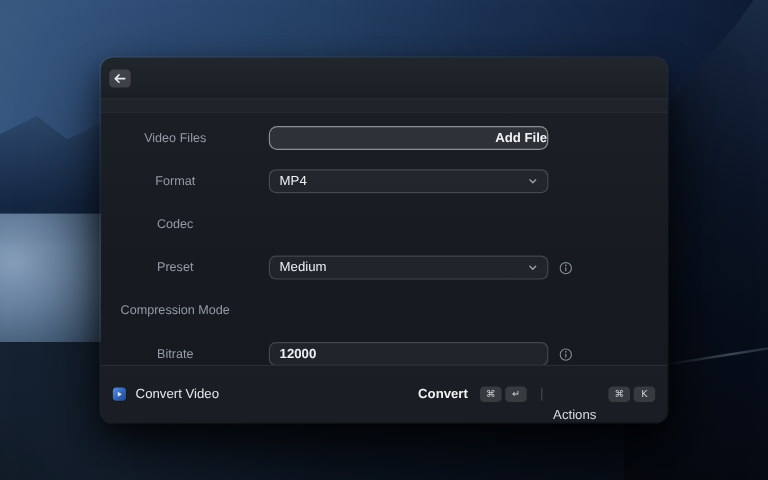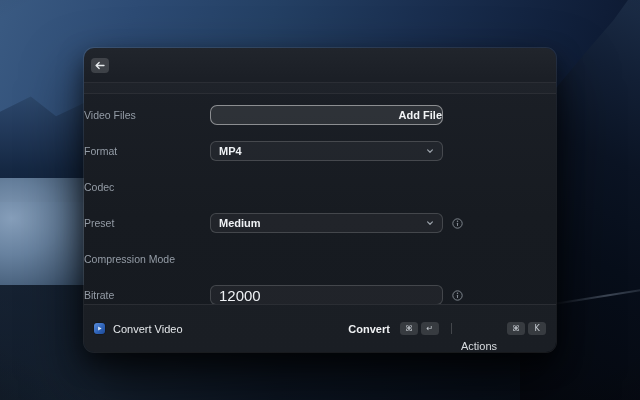--- a/index.html
+++ b/index.html
@@ -37,32 +37,32 @@
     display:flex;flex-direction:column;overflow:hidden;}
 
   .win-header{flex:0 0 34px;display:flex;align-items:center;padding:0 7px;}
   .back-btn{width:18px;height:15px;border-radius:4px;background:rgba(255,255,255,0.15);
     display:flex;align-items:center;justify-content:center;cursor:default;}
   .hdr-line{height:1px;background:rgba(255,255,255,0.07);flex:0 0 auto;}
   .hdr-band{height:10px;background:rgba(255,255,255,0.018);flex:0 0 auto;}
 
   .win-content{flex:1 1 auto;padding-top:11px;overflow:hidden;}
   .row{display:flex;align-items:center;height:20px;margin-bottom:16px;}
-  .row-label{width:126px;padding-right:16px;box-sizing:border-box;text-align:left;
+  .row-label{width:140px;padding-right:16px;box-sizing:border-box;text-align:center;
     font-size:10.5px;font-weight:500;color:#949ca6;white-space:nowrap;}
   .ctl{width:233px;height:20px;box-sizing:border-box;}
   .btn-addfile{display:flex;align-items:center;justify-content:flex-end;
     background:rgba(255,255,255,0.09);border:1px solid rgba(255,255,255,0.45);border-radius:7px;
     color:#f2f4f6;font-size:11px;font-weight:700;}
   .select{display:flex;align-items:center;background:rgba(255,255,255,0.045);
     border:1px solid rgba(255,255,255,0.16);border-radius:6px;padding:0 8px;
-    color:#eef1f4;font-size:11px;font-weight:700;}
+    color:#eef1f4;font-size:11px;font-weight:400;}
   .select .chev{margin-left:auto;display:flex;align-items:center;}
   .text-field{background:rgba(255,255,255,0.045);border:1px solid rgba(255,255,255,0.16);
-    border-radius:6px;color:#eef1f4;font-size:15px;font-weight:400;padding:0 8px;
+    border-radius:6px;color:#eef1f4;font-size:11px;font-weight:700;padding:0 8px;
     font-family:"Liberation Sans",sans-serif;outline:none;}
   .info{margin-left:9px;display:flex;align-items:center;}
 
   .win-footer{flex:0 0 29px;border-top:1px solid rgba(255,255,255,0.07);
     background:rgba(255,255,255,0.02);display:flex;align-items:center;padding:0 10px;text-align:center;}
   .app-icon{width:11px;height:11px;border-radius:3px;flex:0 0 auto;
     background:linear-gradient(135deg,#5b8fdd 0%,#2f63b8 55%,#1d4a96 100%);
     display:flex;align-items:center;justify-content:center;box-shadow:0 0 0 0.5px rgba(0,0,0,0.4);}
   .cmd-title{margin-left:8px;font-size:11px;font-weight:500;color:#e4e7ea;}
   .footer-right{margin-left:auto;display:flex;align-items:center;}

